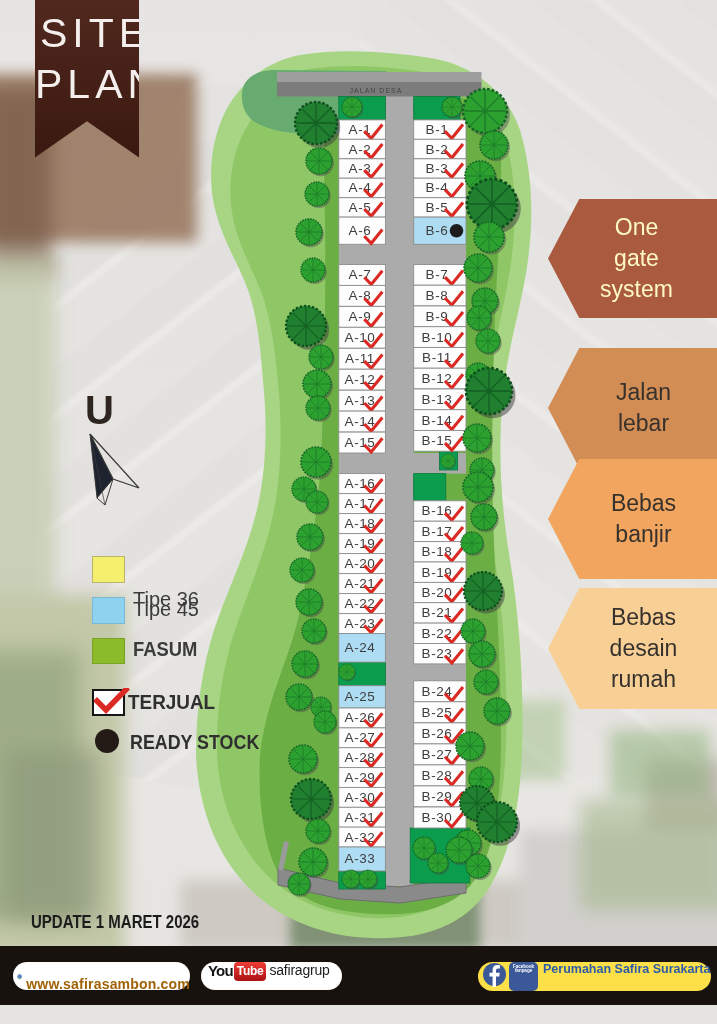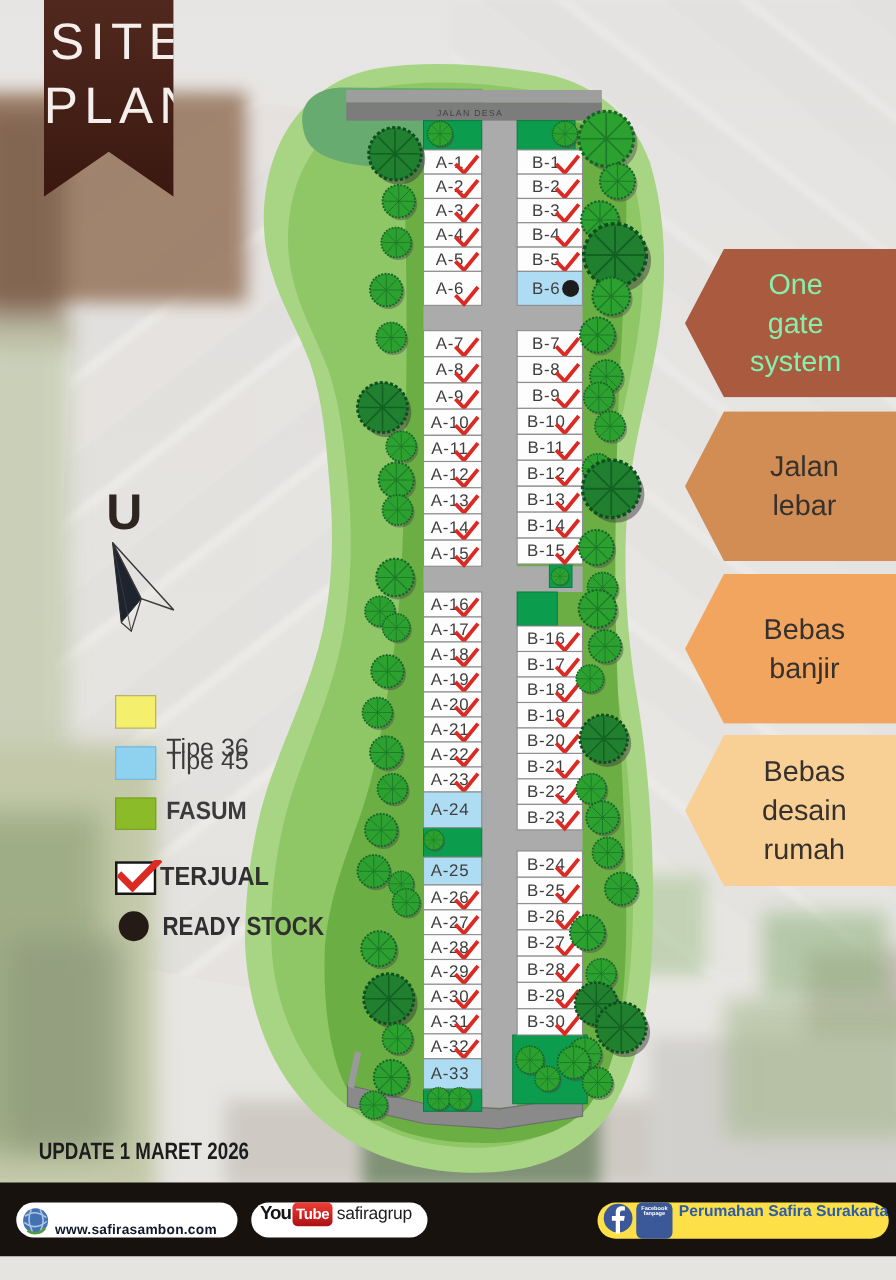--- a/index.html
+++ b/index.html
@@ -624,24 +624,24 @@
   <div class="abs" style="left:35px;top:0;width:104px;height:164px;
      background:linear-gradient(#50281e,#3a180f);
      clip-path:polygon(0 0,100% 0,100% 96%,50% 74%,0 96%);
      color:#f4efec;text-align:center;">
      <div style="margin-top:8px;font-size:41px;letter-spacing:5px;text-indent:5px;line-height:51px;">SITE<br>PLAN</div>
   </div>
 
   <div class="abs" style="left:548px;top:199px;width:169px;height:119px;background:#a95a3f;
        clip-path:polygon(18.5% 0,100% 0,100% 100%,18.5% 100%,0 50%);
        display:flex;align-items:center;justify-content:center;">
-    <div style="font-size:23px;line-height:31px;color:#86efac;text-align:center;margin-left:8px;">One<br>gate<br>system</div>
+    <div style="font-size:23px;line-height:31px;color:#fef9c3;text-align:center;margin-left:8px;">One<br>gate<br>system</div>
   </div>
 
-  <div class="abs" style="left:548px;top:329px;width:169px;height:120px;background:#d28d55;
+  <div class="abs" style="left:548px;top:348px;width:169px;height:120px;background:#d28d55;
        clip-path:polygon(18.5% 0,100% 0,100% 100%,18.5% 100%,0 50%);
        display:flex;align-items:center;justify-content:center;">
     <div style="font-size:23px;line-height:31px;color:#36312c;text-align:center;margin-left:22px;">Jalan<br>lebar</div>
   </div>
 
   <div class="abs" style="left:548px;top:459px;width:169px;height:120px;background:#f2a55e;
        clip-path:polygon(18.5% 0,100% 0,100% 100%,18.5% 100%,0 50%);
        display:flex;align-items:center;justify-content:center;">
     <div style="font-size:23px;line-height:31px;color:#36312c;text-align:center;margin-left:22px;">Bebas<br>banjir</div>
   </div>
@@ -683,21 +683,21 @@
 
   <div class="abs" style="left:0;top:946px;width:717px;height:59px;background:#18120e;"></div>
 
   <div class="abs" style="left:13px;top:962px;width:177px;height:28px;background:#fff;border-radius:14px;display:flex;align-items:center;">
 
     <svg style="margin-left:4px" width="23" height="23" viewBox="0 0 23 23">
       <circle cx="11.5" cy="11.5" r="10" fill="#4272b4"></circle>
       <path d="M3,8 q8,-6 17,1 M2.5,13 q9,7 18,-1 M8,2.5 q-4,9 1,18 M15,2.5 q5,9 0,18" stroke="#c6d7ec" stroke-width="1.3" fill="none" opacity=".8"></path>
       <path d="M5,19.5 a10,10 0 0 0 14,-2" stroke="#4e9e3f" stroke-width="2.2" fill="none"></path>
     </svg>
-    <span style="margin-left:4px;font-size:11px;font-weight:bold;color:#0f172a;letter-spacing:0.2px;margin-top:16px;">www.safirasambon.com</span>
+    <span style="margin-left:4px;font-size:14px;font-weight:bold;color:#a16207;letter-spacing:0.2px;margin-top:16px;">www.safirasambon.com</span>
   </div>
 
   <div class="abs" style="left:201px;top:962px;width:141px;height:28px;background:#fff;border-radius:14px;display:flex;align-items:flex-start;">
     <span style="margin-left:7px;font-size:15px;font-weight:bold;color:#151515;letter-spacing:-0.8px;">You</span>
     <span style="margin-left:1px;background:linear-gradient(#ef3e36,#ac1014);color:#fff;font-size:12px;font-weight:bold;padding:2px 3px 3px;border-radius:4px;letter-spacing:-0.3px;">Tube</span>
     <span style="margin-left:3px;font-size:14px;font-weight:normal;color:#1d1d1d;letter-spacing:-0.2px;">safiragrup</span>
   </div>
 
 
   <div class="abs" style="left:478px;top:962px;width:233px;height:29px;background:#fde047;border-radius:15px;display:flex;">

